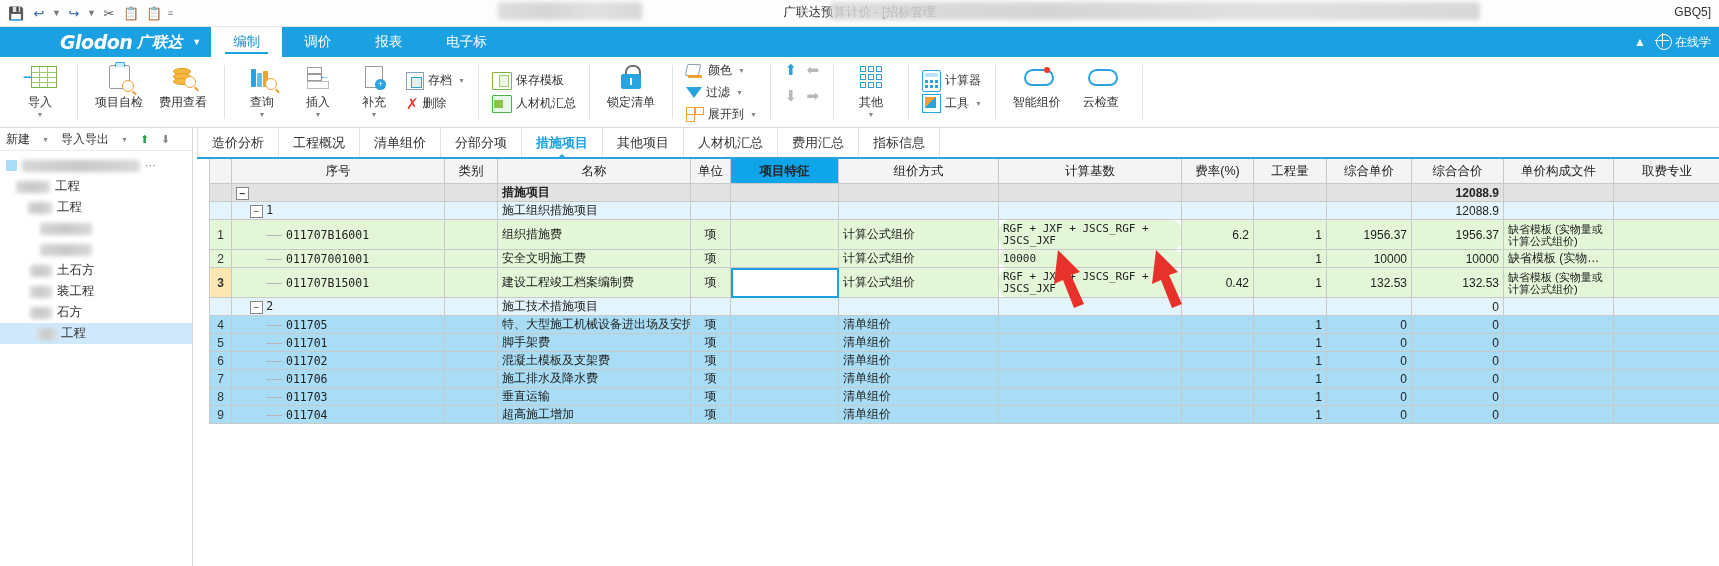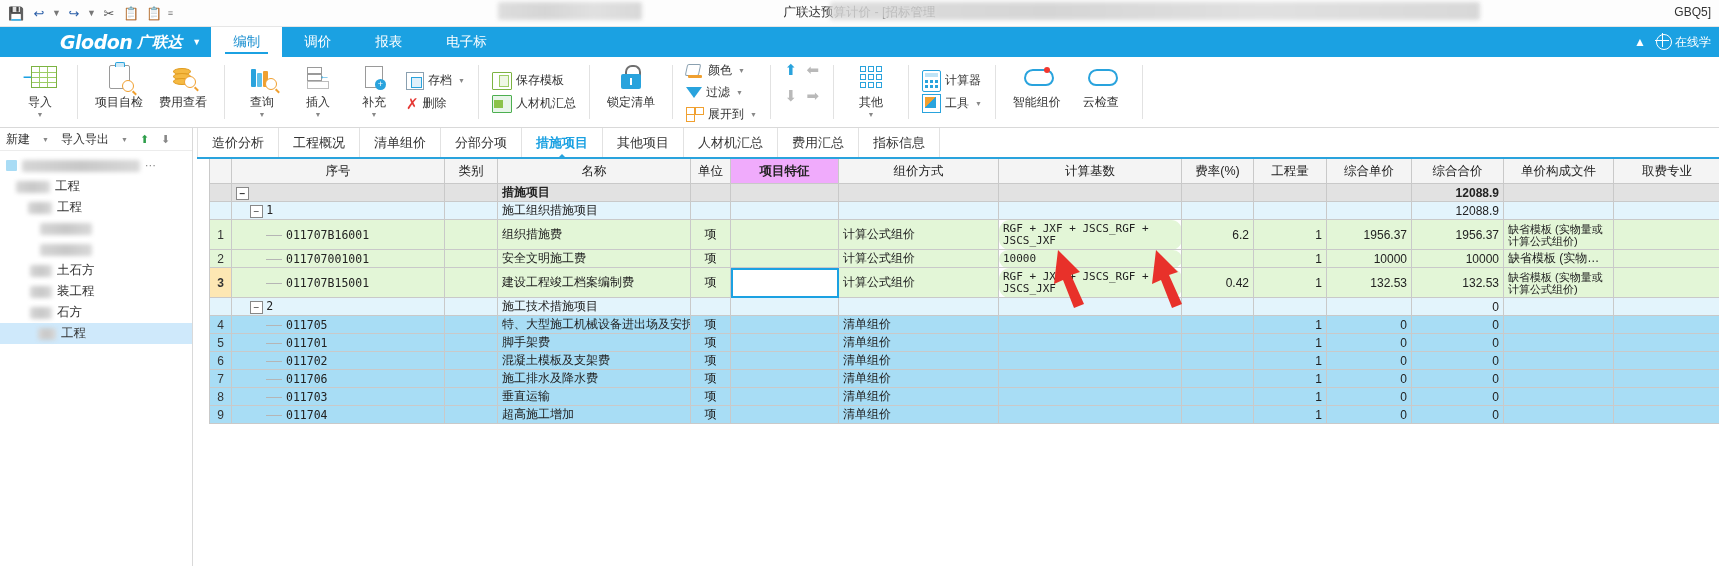--- a/index.html
+++ b/index.html
@@ -120,21 +120,21 @@
   .tabrow{position:relative;height:29px;margin-left:4px;display:flex;align-items:stretch;border-bottom:2px solid #29a3dd;}
   .dtab{position:relative;display:flex;align-items:center;justify-content:center;padding:0 14px;font-size:13px;color:#333;border-right:1px solid #e2e2e2;background:#fff;}
   .dtab:first-child{border-left:1px solid #e2e2e2;}
   .dtab.active{color:#1ba1e2;font-weight:bold;}
   .dtab.active:after{content:"";position:absolute;left:50%;bottom:-2px;transform:translateX(-50%);border-left:5px solid transparent;border-right:5px solid transparent;border-bottom:5px solid #29a3dd;}
 
   
   .grid{margin-left:16px;width:1511px;}
   table{border-collapse:collapse;table-layout:fixed;width:1511px;font-size:12px;}
   th{background:#f4f4f4;border:1px solid #c9c9c9;border-top:none;font-weight:normal;height:22px;color:#222;font-size:12.5px;}
-  th.feat{background:#f0abfc;font-weight:bold;}
+  th.feat{background:#0ea5e9;font-weight:bold;}
   td{border:1px solid #c9c9c9;height:17px;padding:0 4px;white-space:nowrap;overflow:hidden;vertical-align:middle;}
   td.num{text-align:right;}
   td.ctr{text-align:center;}
   .rowhdr{background:#f4f4f4;text-align:center;color:#333;}
   .rowhdr.cur{background:#fde7b3;font-weight:bold;}
   tr.lvl0 td{background:#e2e2e2;font-weight:bold;}
   tr.lvl1 td{background:#e3f4fc;}
   tr.green td{background:#e3f6d7;}
   tr.blue td{background:#a8ddf5;}
   .exp{display:inline-flex;align-items:center;justify-content:center;width:11px;height:11px;border:1px solid #888;background:#fff;font-size:10px;line-height:9px;color:#333;vertical-align:middle;}

